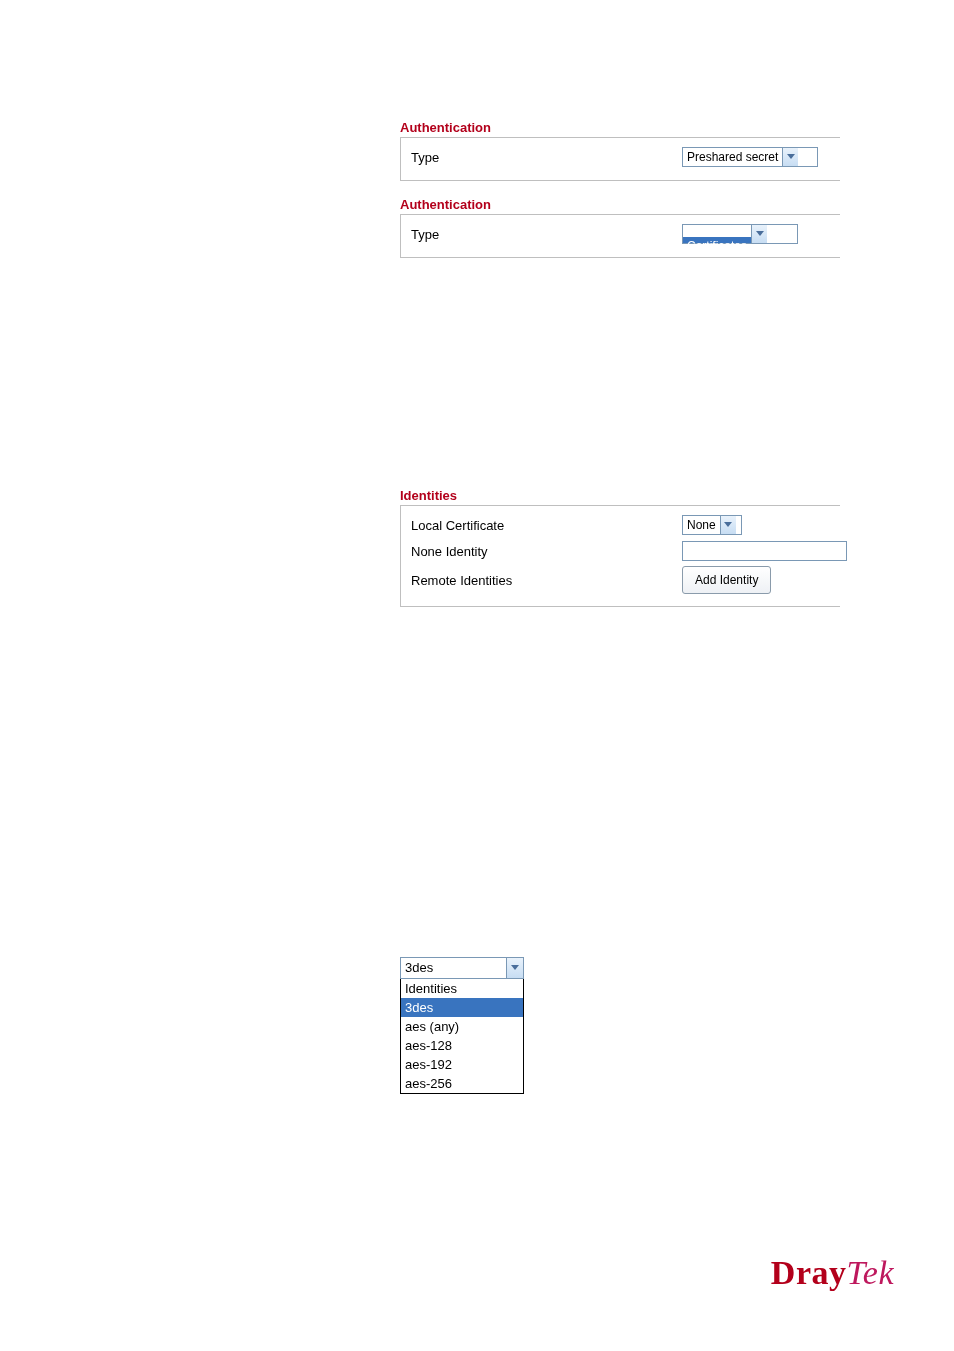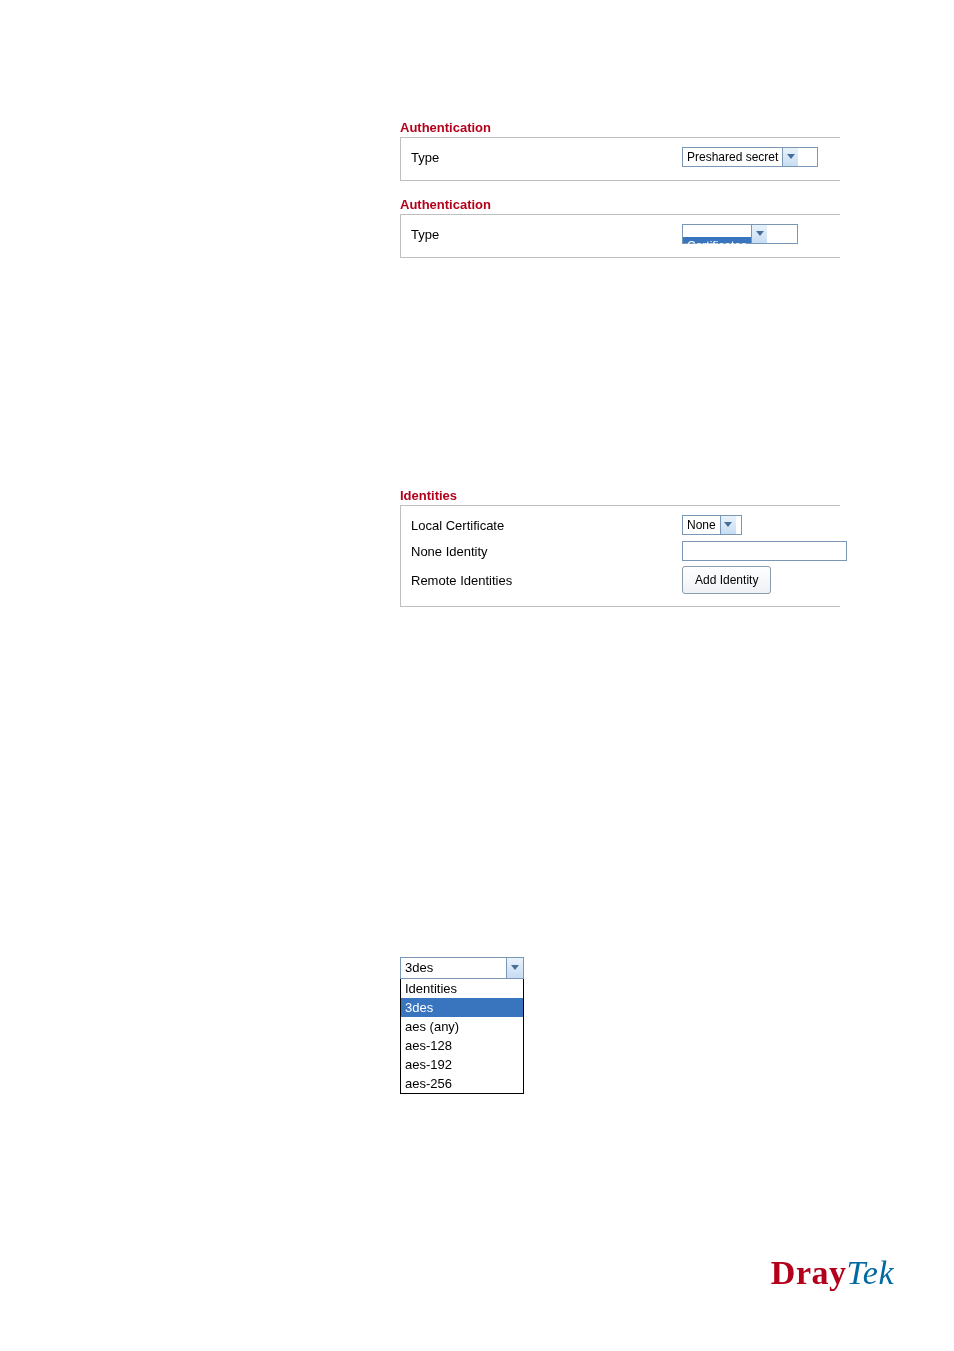--- a/index.html
+++ b/index.html
@@ -137,21 +137,21 @@
     justify-content: flex-end;
     align-items: center;
     padding: 0 60px 40px 0;
   }
   .brand {
     font-family: "Times New Roman", serif;
     font-size: 34px;
     letter-spacing: 0.5px;
   }
   .brand .b1 { color: #b3001b; font-weight: bold; }
-  .brand .b2 { color: #0369a1; font-style: italic; }
+  .brand .b2 { color: #be185d; font-style: italic; }
 </style>
 </head>
 <body>
 
 <div class="page">
 
   <div class="spacer-1"></div>
 
   <div class="content-col">
     <div class="section-title">Authentication</div>

